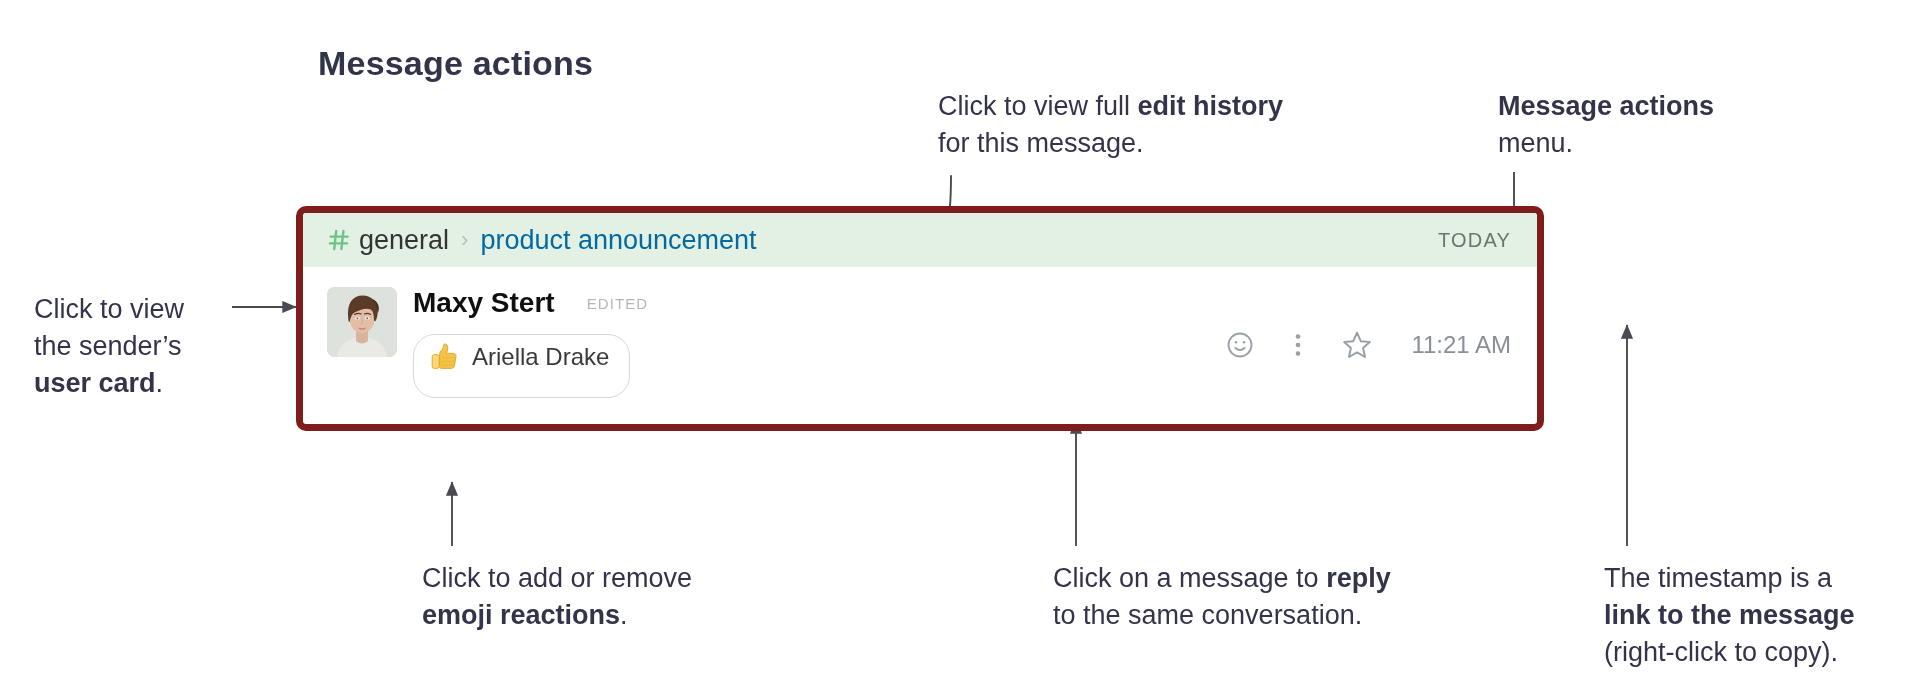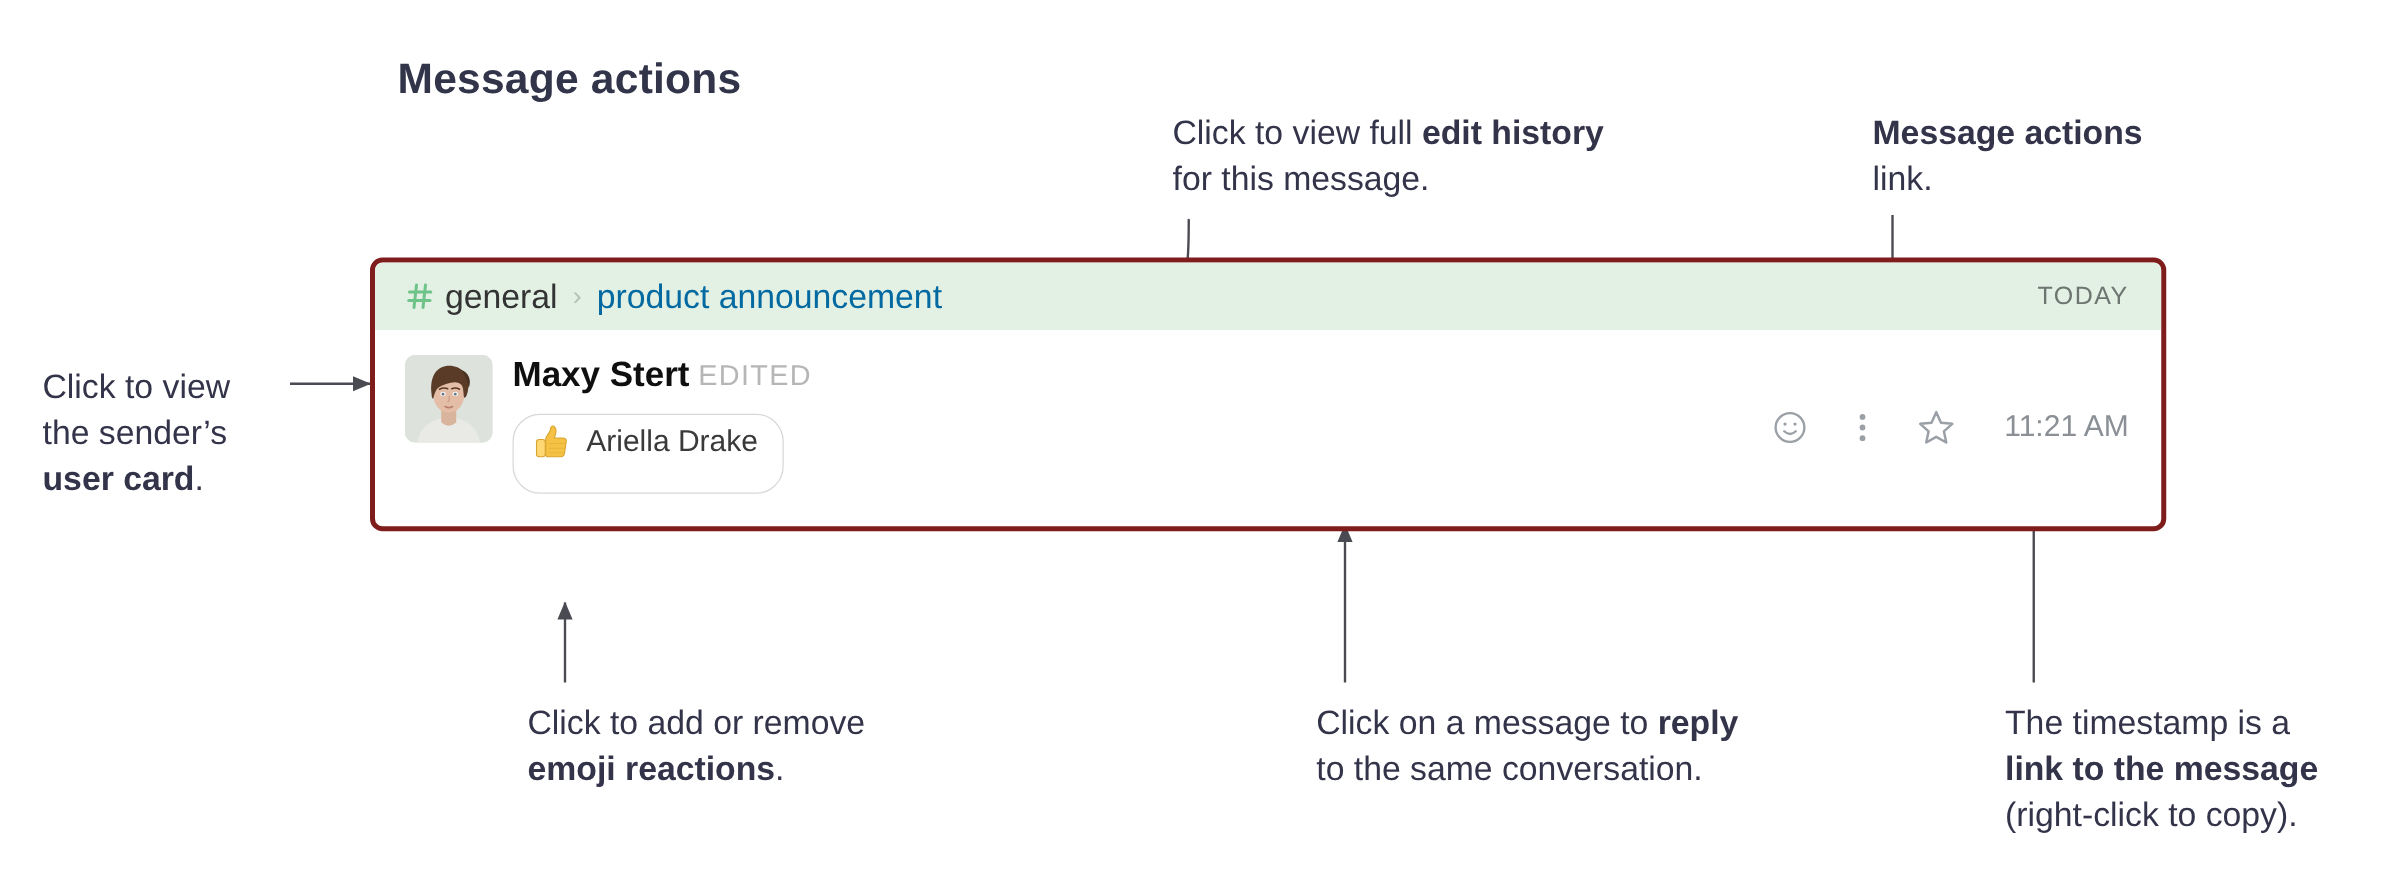--- a/index.html
+++ b/index.html
@@ -52,23 +52,23 @@
   #connectors {
     left: 0; top: 0;
     width: 1924px; height: 696px;
     pointer-events: none;
   }
 
   
   #message-card {
     left: 296px;
     top: 206px;
-    width: 1437px;
+    width: 1248px;
     background: #ffffff;
-    border: 4px solid #7f1d1d;
+    border: 7px solid #7f1d1d;
     border-radius: 10px;
     box-sizing: border-box;
     overflow: hidden;
   }
 
   #card-header {
     background: #e3f0e4;
     height: 54px;
     display: flex;
     align-items: center;
@@ -133,22 +133,22 @@
     align-items: center;
     height: 32px;
   }
   #sender-name {
     font-size: 28px;
     font-weight: 700;
     color: #0f0f0f;
     white-space: nowrap;
   }
   #edited-badge {
-    margin-left: 7px;
-    font-size: 23px;
+    margin-left: 32px;
+    font-size: 15px;
     letter-spacing: 1.1px;
     color: #b6b6b6;
     font-weight: 400;
     white-space: nowrap;
   }
 
   #message-text {
     margin-top: 11px;
     font-size: 29px;
     line-height: 34px;
@@ -239,21 +239,21 @@
   </g>
 </svg>
 
 <div class="abs anno" id="anno-edit-history">
   <span>Click to view full </span><b>edit history</b><br>
   <span>for this message.</span>
 </div>
 
 <div class="abs anno" id="anno-actions-menu">
   <b>Message actions</b><br>
-  <span>link.</span>
+  <span>menu.</span>
 </div>
 
 <div class="abs anno" id="anno-user-card">
   <span>Click to view</span><br>
   <span>the sender’s</span><br>
   <b>user card</b><span>.</span>
 </div>
 
 <div class="abs anno" id="anno-emoji">
   <span>Click to add or remove</span><br>

